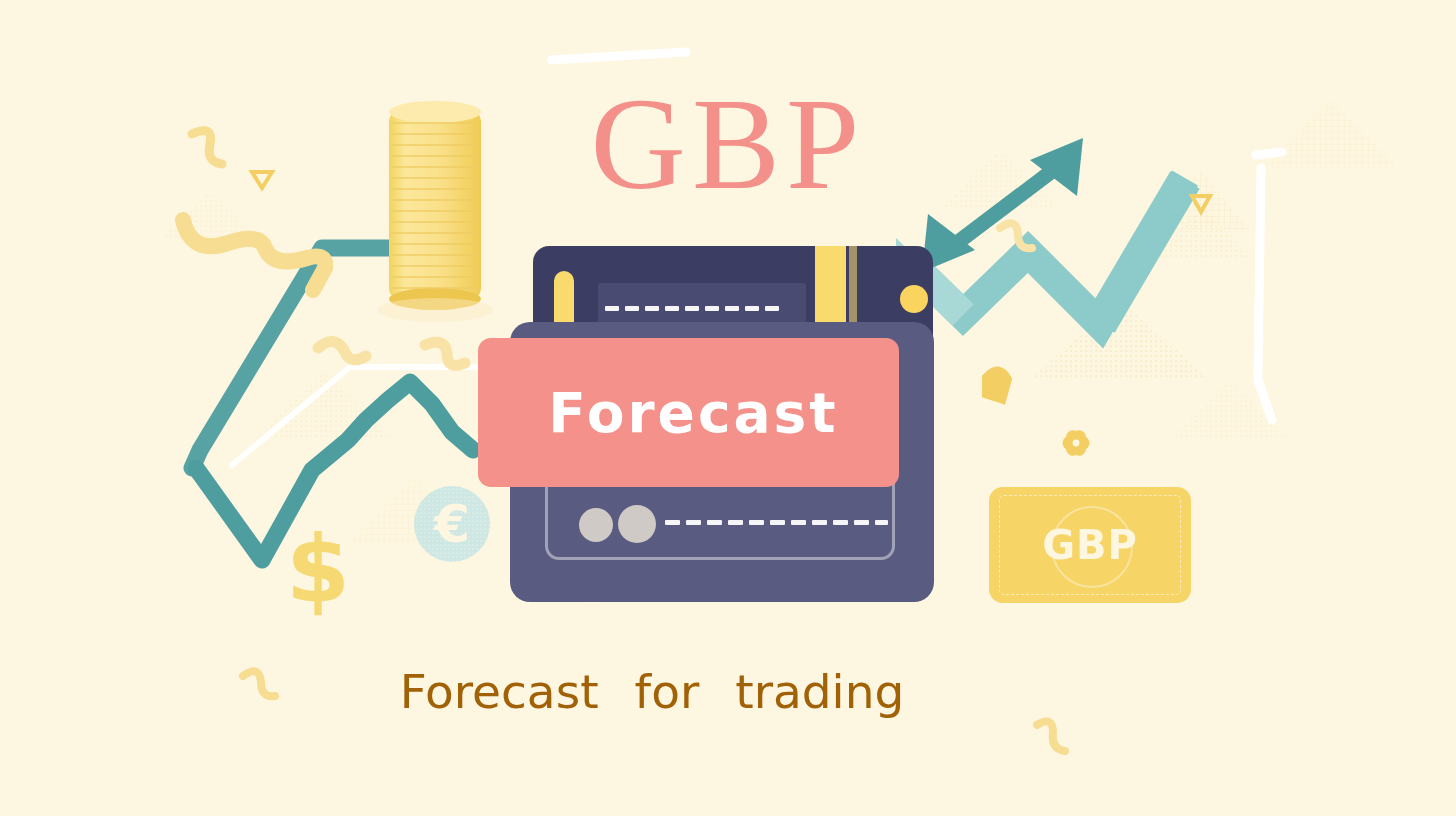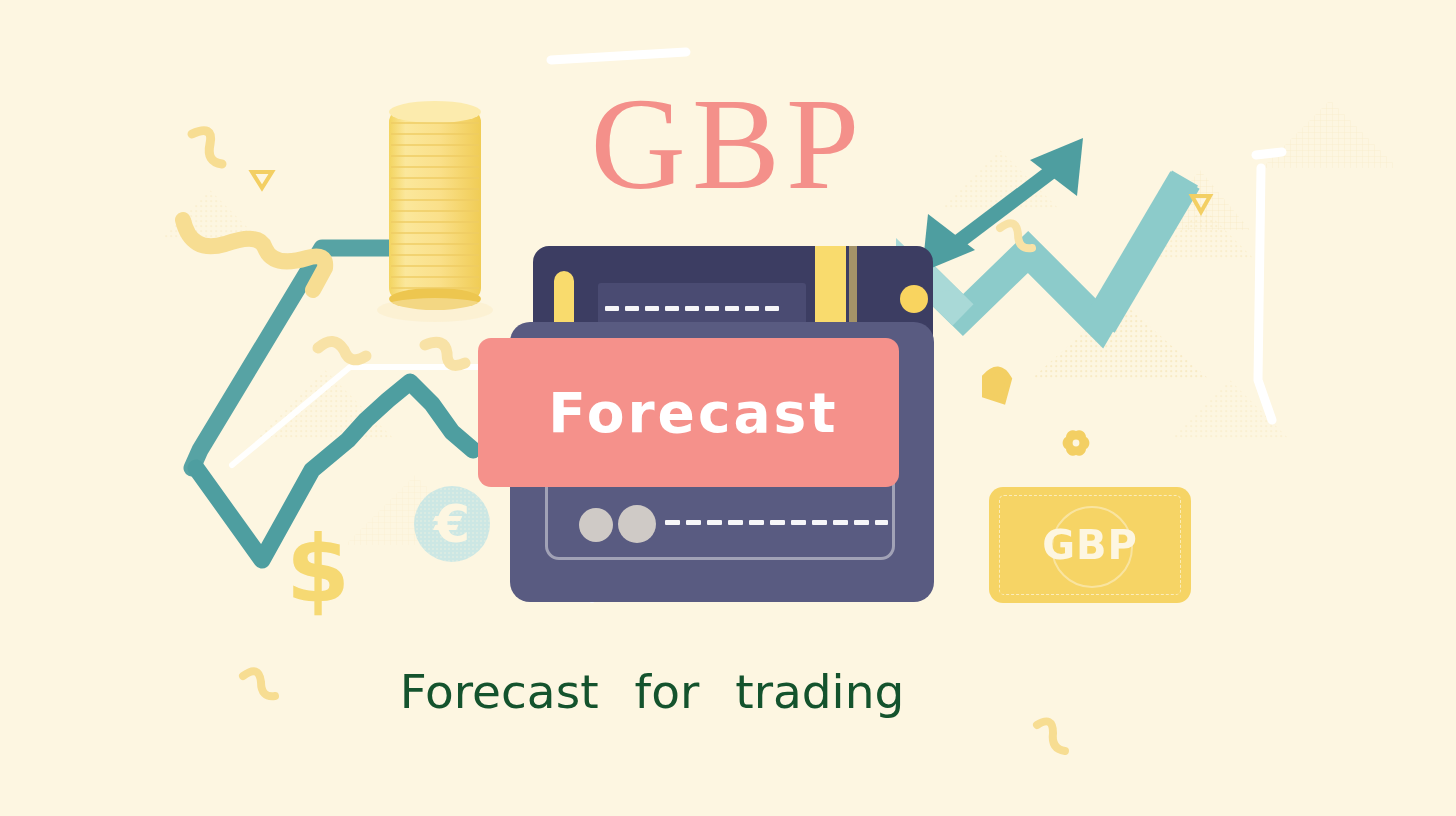--- a/index.html
+++ b/index.html
@@ -227,21 +227,21 @@
   #caption {
     position: absolute;
     left: 0;
     top: 668px;
     width: 1304px;
     text-align: center;
     font-family: "DejaVu Sans", sans-serif;
     font-size: 47px;
     line-height: 1;
     font-weight: 400;
-    color: #14532d;
+    color: #a16207;
     z-index: 12;
     pointer-events: none;
   }
   #caption .w {
     display: inline-block;
     margin: 0 18px;
   }
 </style>
 </head>
 <body>

